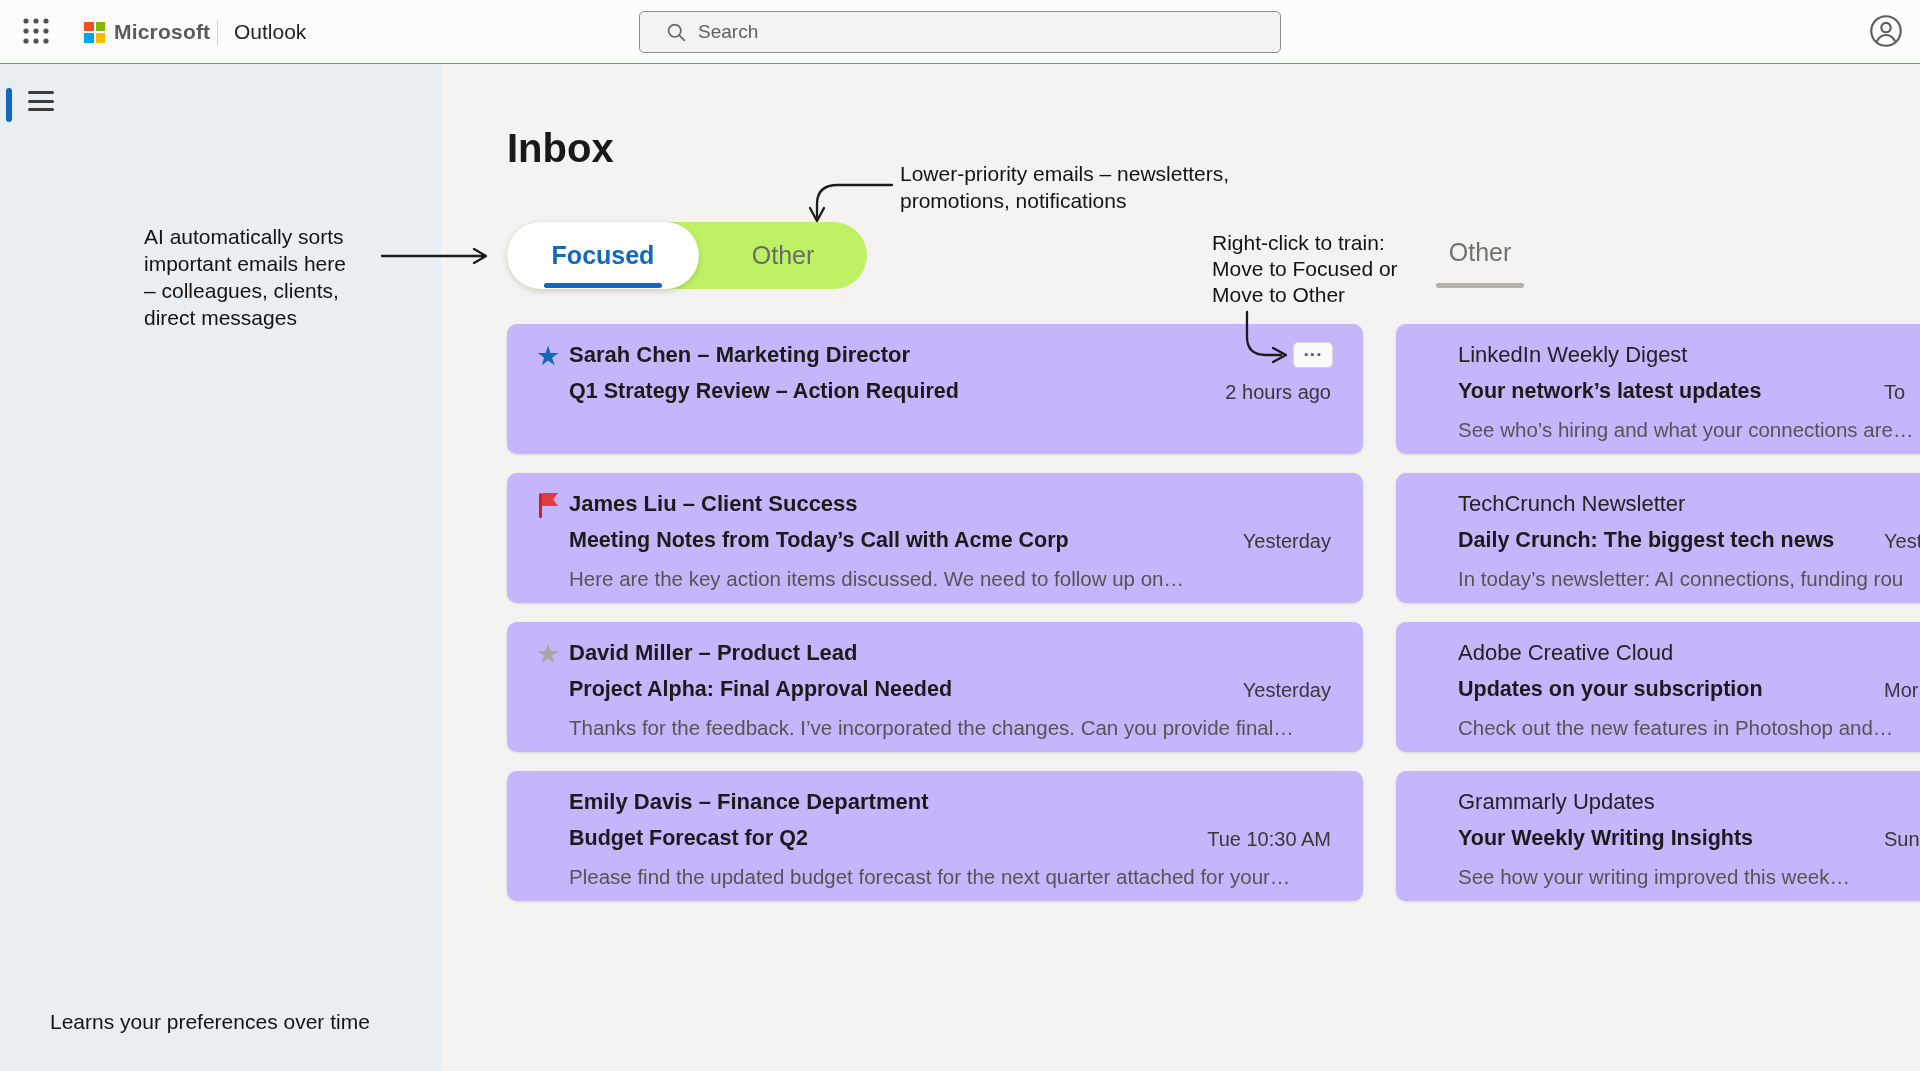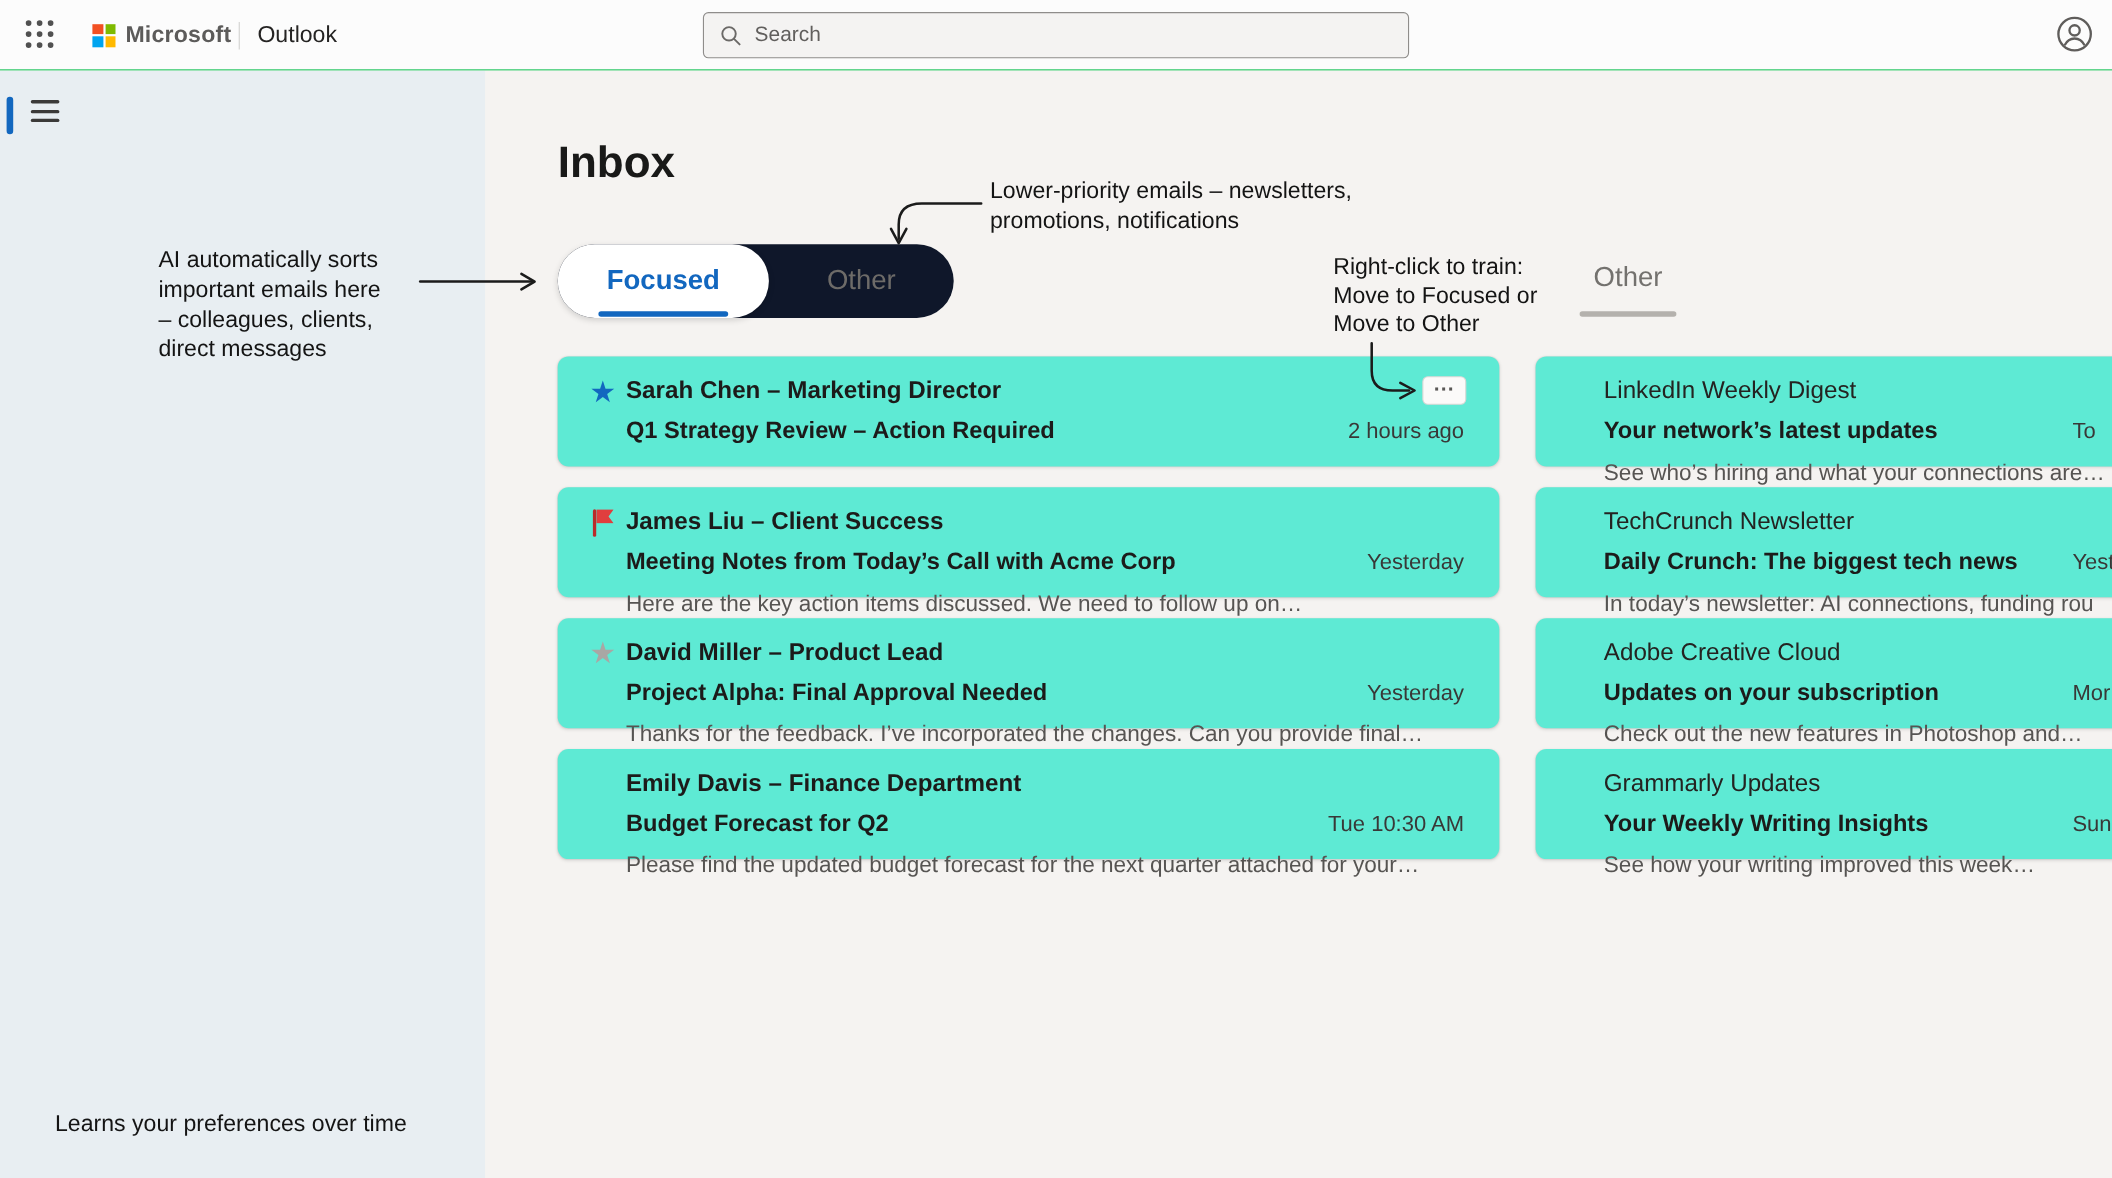--- a/index.html
+++ b/index.html
@@ -23,21 +23,21 @@
   .ms-squares i:nth-child(1){ background: var(--ms-red,#f25022); }
   .ms-squares i:nth-child(2){ background: var(--ms-green,#7fba00); }
   .ms-squares i:nth-child(3){ background: var(--ms-blue,#00a4ef); }
   .ms-squares i:nth-child(4){ background: var(--ms-yellow,#ffb900); }
   .ms-text { font-size: 21px; font-weight: 700; color: #5c5b5a; letter-spacing: .2px; }
   .topbar-divider { position: absolute; left: 217px; top: 20px; width: 1px; height: 25px; background: #d2d1cf; }
   .app-name { position: absolute; left: 234px; top: 0; line-height: 64px; font-size: 21px; color: #252423; }
   .search-box {
     position: absolute; left: 639px; top: 11px; width: 642px; height: 42px;
     background: #f4f3f2; border: 1px solid #8f8d8b; border-radius: 5px;
-    display: flex; align-items: center; padding-left: 14px; gap: 11px;
+    display: flex; align-items: center; padding-left: 26px; gap: 11px;
   }
   .search-box input {
     flex: 1; border: 0; outline: none; background: transparent;
     font-family: "Liberation Sans", sans-serif; font-size: 19px; color: #3b3a39;
   }
   .search-box input::placeholder { color: #615f5d; opacity: 1; }
   .account-btn { position: absolute; left: 1866px; top: 12px; width: 40px; height: 40px; border: 0; background: transparent; cursor: pointer; }
 
   
   .sidebar { position: absolute; left: 0; top: 64px; width: 441px; height: 1007px; background: #e8eef2; z-index: 2; }
@@ -50,42 +50,42 @@
   .ann-focused { left: 144px; top: 223px; }
   .ann-other   { left: 900px; top: 160px; }
   .ann-train   { left: 1181px; top: 230px; line-height: 26px; margin-left: 31px; }
   .ann-bottom  { left: 50px;  top: 1008px; }
   .arrows { position: absolute; left: 0; top: 0; width: 1920px; height: 1071px; z-index: 7; pointer-events: none; }
   .arrows path { stroke: #1b1b1b; stroke-width: 2.3; fill: none; stroke-linecap: round; stroke-linejoin: round; }
 
   
   .inbox-title { position: absolute; left: 507px; top: 126px; font-size: 40px; font-weight: 700; color: #191918; z-index: 3; }
 
-  .tab-pill { position: absolute; left: 507px; top: 222px; width: 360px; height: 67px; background: #0f172a; border-radius: 34px; z-index: 3; }
+  .tab-pill { position: absolute; left: 507px; top: 222px; width: 360px; height: 67px; background: #bef264; border-radius: 34px; z-index: 3; }
   .tab-focused {
     position: absolute; left: 0; top: 0; width: 192px; height: 67px; background: #ffffff; border-radius: 34px;
     box-shadow: 0 2px 6px rgba(0,0,0,.16); display: flex; align-items: center; justify-content: center;
     font-size: 25px; font-weight: 700; color: var(--accent-blue,#1267bf); cursor: pointer;
   }
   .tab-focused-bar { position: absolute; left: 37px; bottom: 1px; width: 118px; height: 5px; background: var(--accent-blue,#1267bf); border-radius: 3px; }
   .tab-other {
     position: absolute; left: 192px; top: 0; width: 168px; height: 67px;
     display: flex; align-items: center; justify-content: center; font-size: 25px; color: #6d6b68; cursor: pointer;
   }
   .other-header { position: absolute; left: 1436px; top: 238px; width: 88px; text-align: center; z-index: 3; cursor: pointer; }
   .other-header-label { font-size: 25px; color: #73716e; }
   .other-header-bar { margin-top: 16px; height: 5px; background: #b4b1ad; border-radius: 3px; }
 
   
   .mail-list { position: absolute; top: 324px; z-index: 3; }
   .focused-list { left: 507px; }
   .other-list { left: 1396px; }
   .card {
-    position: relative; width: 856px; height: 100px; margin-bottom: 19px;
-    background: #5eead4; border-radius: 10px;
+    position: relative; width: 856px; height: 130px; margin-bottom: 19px;
+    background: #c4b5fd; border-radius: 10px;
     box-shadow: 0 1px 3px rgba(0,0,0,.10), 0 0 1px rgba(0,0,0,.06);
     cursor: pointer;
   }
   .other-list .card { width: 560px; }
   .mail-icon { position: absolute; left: 26px; top: 17px; width: 30px; height: 30px; font-size: 27px; line-height: 30px; text-align: center; }
   .mail-icon.star-blue::before { content: "★"; color: var(--accent-blue,#1267bf); }
   .mail-icon.star-gray::before { content: "★"; color: var(--star-gray,#a9a7a4); }
   .mail-icon.flag-red::before {
     content: ""; position: absolute; left: 6px; top: 3px; width: 3px; height: 25px;
     background: var(--flag-pole,#b92b2b); border-radius: 1.5px;

